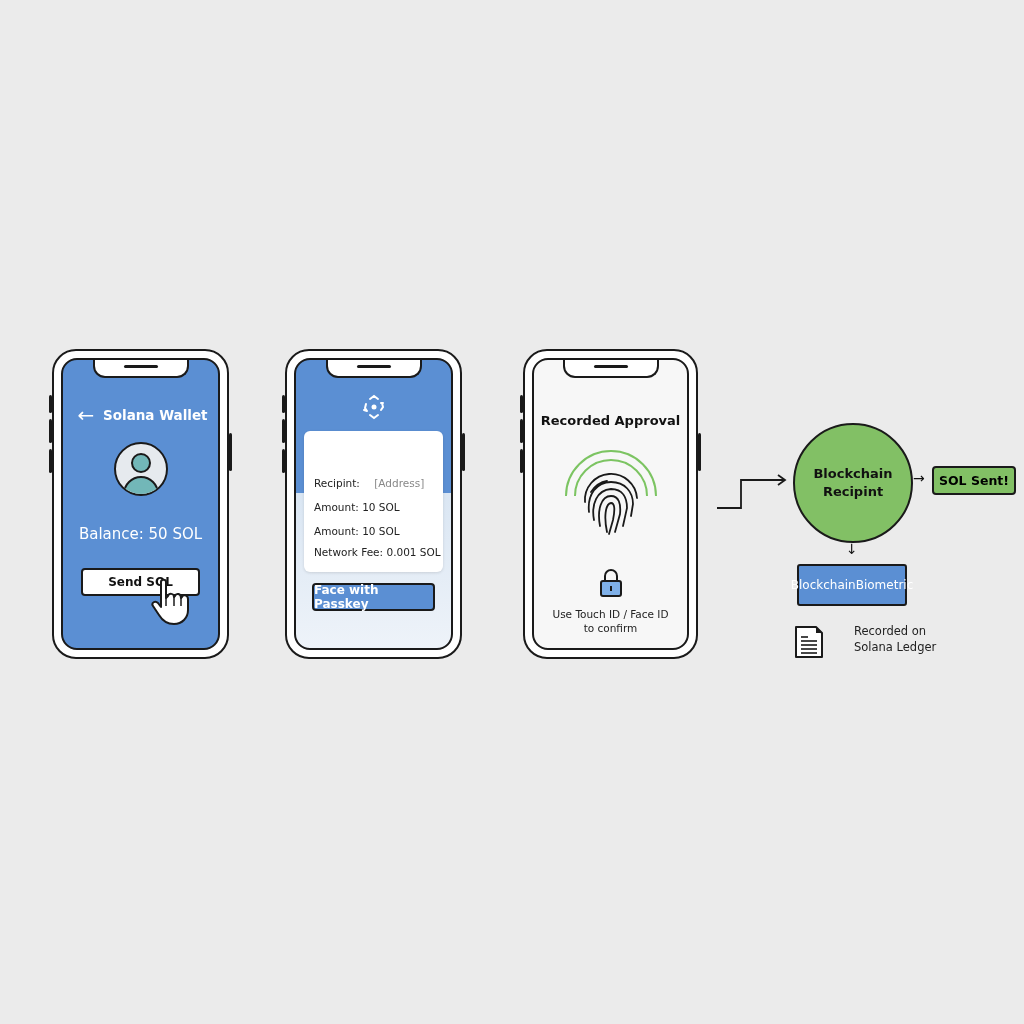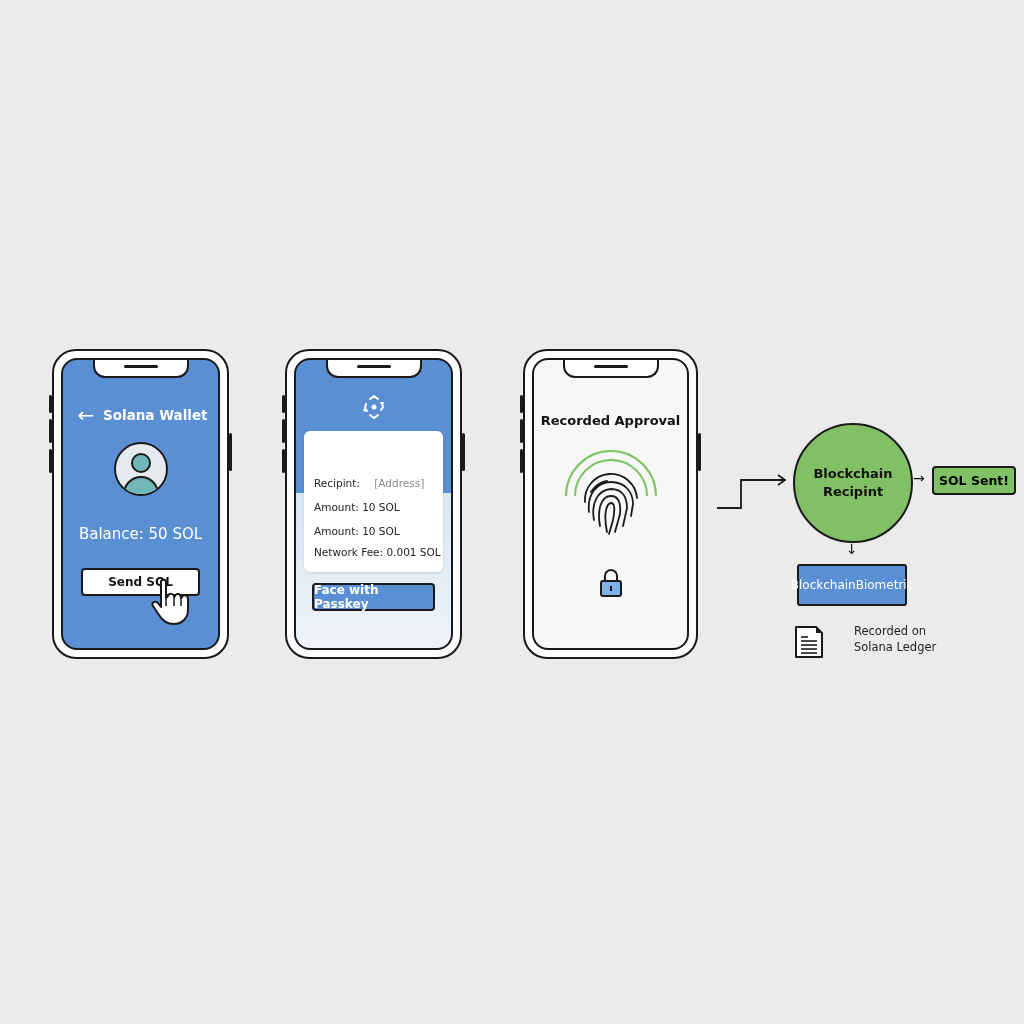--- a/index.html
+++ b/index.html
@@ -196,20 +196,24 @@
         <path d="M39 78 C36 62 40 48 50 48 C58 48 60 56 59 66 L54 84"></path>
         <path d="M46 84 C43 70 44 56 50 55 C54 55 54 62 52 72 L48 86"></path>
         <path d="M30 44 C34 38 40 34 46 33"></path>
       </g>
     </svg>
     <svg class="lock" viewBox="0 0 24 30">
       <path d="M6 13 L6 8 A6 6 0 0 1 18 8 L18 13" stroke="#1a1a1a" stroke-width="2" fill="none"></path>
       <rect x="2" y="13" width="20" height="15" rx="2" fill="#7fb0e8" stroke="#1a1a1a" stroke-width="2"></rect>
       <rect x="11" y="18" width="2" height="5" fill="#1a1a1a"></rect>
     </svg>
+    <div class="bio-caption">
+      <div>Use Touch ID / Face ID</div>
+      <div>to confirm</div>
+    </div>
   </div>
 </div>
 
 <svg class="flow-svg" viewBox="0 0 90 45">
   <path d="M5 38 L29 38 L29 10 L72 10" stroke="#1a1a1a" stroke-width="1.8" fill="none"></path>
   <path d="M66 5 L73 10 L66 15" stroke="#1a1a1a" stroke-width="1.8" fill="none"></path>
 </svg>
 
 <div class="confirm-circle">
   <span>Blockchain</span>

